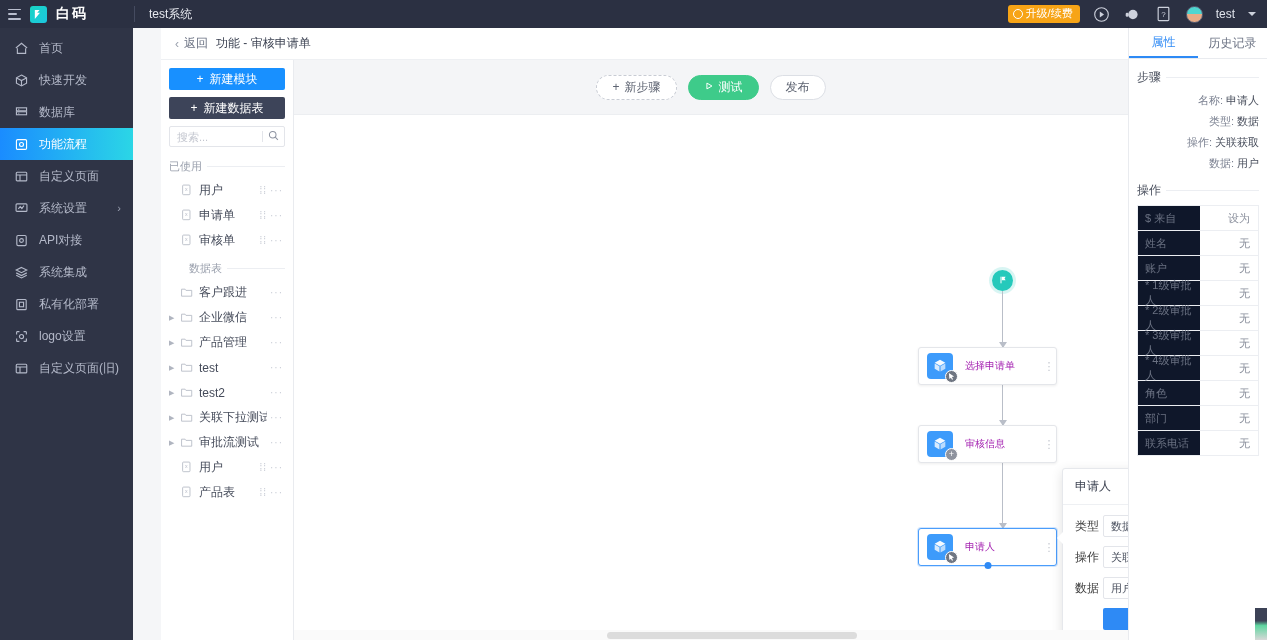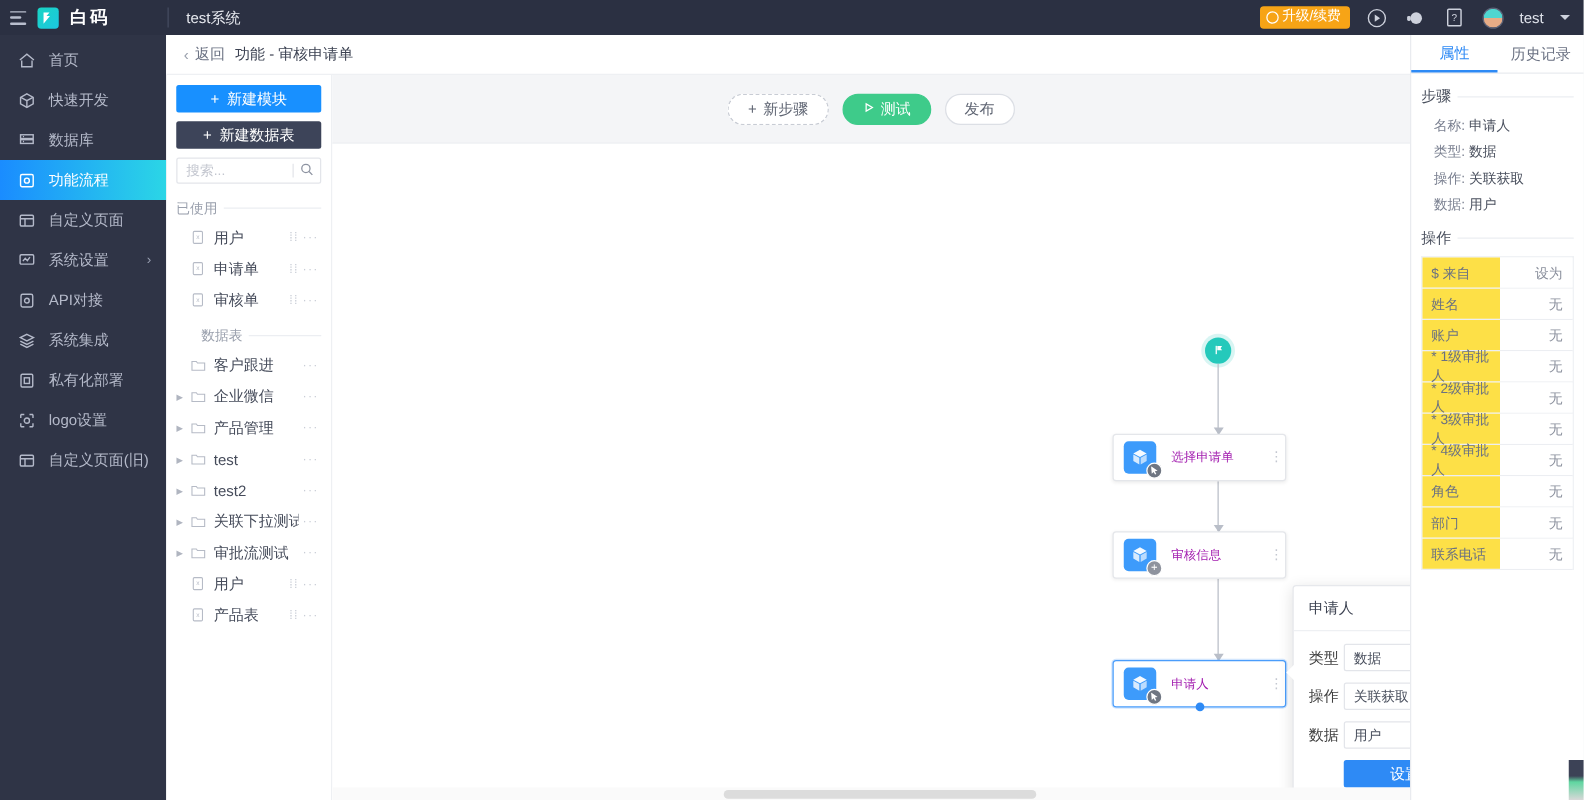--- a/index.html
+++ b/index.html
@@ -42,21 +42,21 @@
   .tb-icon { width: 18px; height: 18px; display: flex; align-items: center; justify-content: center; color: #cdd1dc; }
   .avatar {
     width: 17px; height: 17px; border-radius: 50%;
     background: linear-gradient(#4fd6d0 48%, #e8ac86 48%);
     border: 1px solid #5c6277; overflow: hidden;
   }
   .user-name { color: #dfe2ea; font-size: 12px; }
   .caret-d { width: 0; height: 0; border-left: 4px solid transparent; border-right: 4px solid transparent; border-top: 4px solid #cdd1dc; }
 
   
-  .body { flex: 1; display: flex; min-height: 0; }
+  .body { flex: 1; display: flex; min-height: 0; gap: 28px; }
 
   
   .sidebar { width: 133px; background: #2f3446; flex: 0 0 133px; padding-top: 4px; }
   .side-item {
     height: 32px; display: flex; align-items: center; gap: 10px; padding-left: 14px;
     color: #b4b9c9; font-size: 12px; cursor: pointer; position: relative;
   }
   .side-item .sicon {
     width: 15px; height: 15px; flex: 0 0 15px; display: flex; align-items: center; justify-content: center;
   }
@@ -181,25 +181,25 @@
   .rightpanel { width: 139px; flex: 0 0 139px; background: #fff; border-left: 1px solid #e9ebef; display: flex; flex-direction: column; }
   .rp-tabs { display: flex; height: 31px; flex: 0 0 31px; border-bottom: 1px solid #e9ebef; }
   .rp-tab {
     flex: 1; display: flex; align-items: center; justify-content: center; font-size: 12px;
     color: #6a7182; cursor: pointer;
   }
   .rp-tab.active { color: #2e8af5; border-bottom: 2px solid #2e8af5; }
   .rp-body { padding: 8px 8px 0; overflow: hidden; flex: 1; }
   .rp-sec { display: flex; align-items: center; gap: 5px; font-size: 12px; color: #4a505e; margin: 2px 0 4px; }
   .rp-sec .line { flex: 1; height: 1px; background: #eceef2; }
-  .rp-kv { font-size: 11px; color: #7b8191; padding: 3px 0 3px 10px; }
+  .rp-kv { font-size: 11px; color: #7b8191; padding: 3px 0 3px 10px; text-align: right; }
   .rp-kv b { font-weight: normal; color: #4a505e; }
   .rp-table { margin-top: 6px; border: 1px solid #eceef2; border-bottom: none; }
   .rp-tr { display: flex; height: 25px; border-bottom: 1px solid #eceef2; font-size: 11px; }
-  .rp-td-k { flex: 1; display: flex; align-items: center; padding-left: 7px; color: #6a7182; background: #fde047; }
+  .rp-td-k { flex: 1; display: flex; align-items: center; padding-left: 7px; color: #6a7182; background: #0f172a; }
   .rp-td-v { width: 58px; flex: 0 0 58px; display: flex; align-items: center; justify-content: flex-end; padding-right: 8px; color: #8a8f9c; background:#fff; }
   .rp-tr.head .rp-td-k { color: #6a7182; }
   .corner-scroll {
     position: absolute; right: 0; bottom: 0; width: 12px; height: 32px;
     background: linear-gradient(#3c4256,#3c4256 40%,#5fd6a0 55%,#d8d8d8 100%);
   }
 </style>
 </head>
 <body>
 

